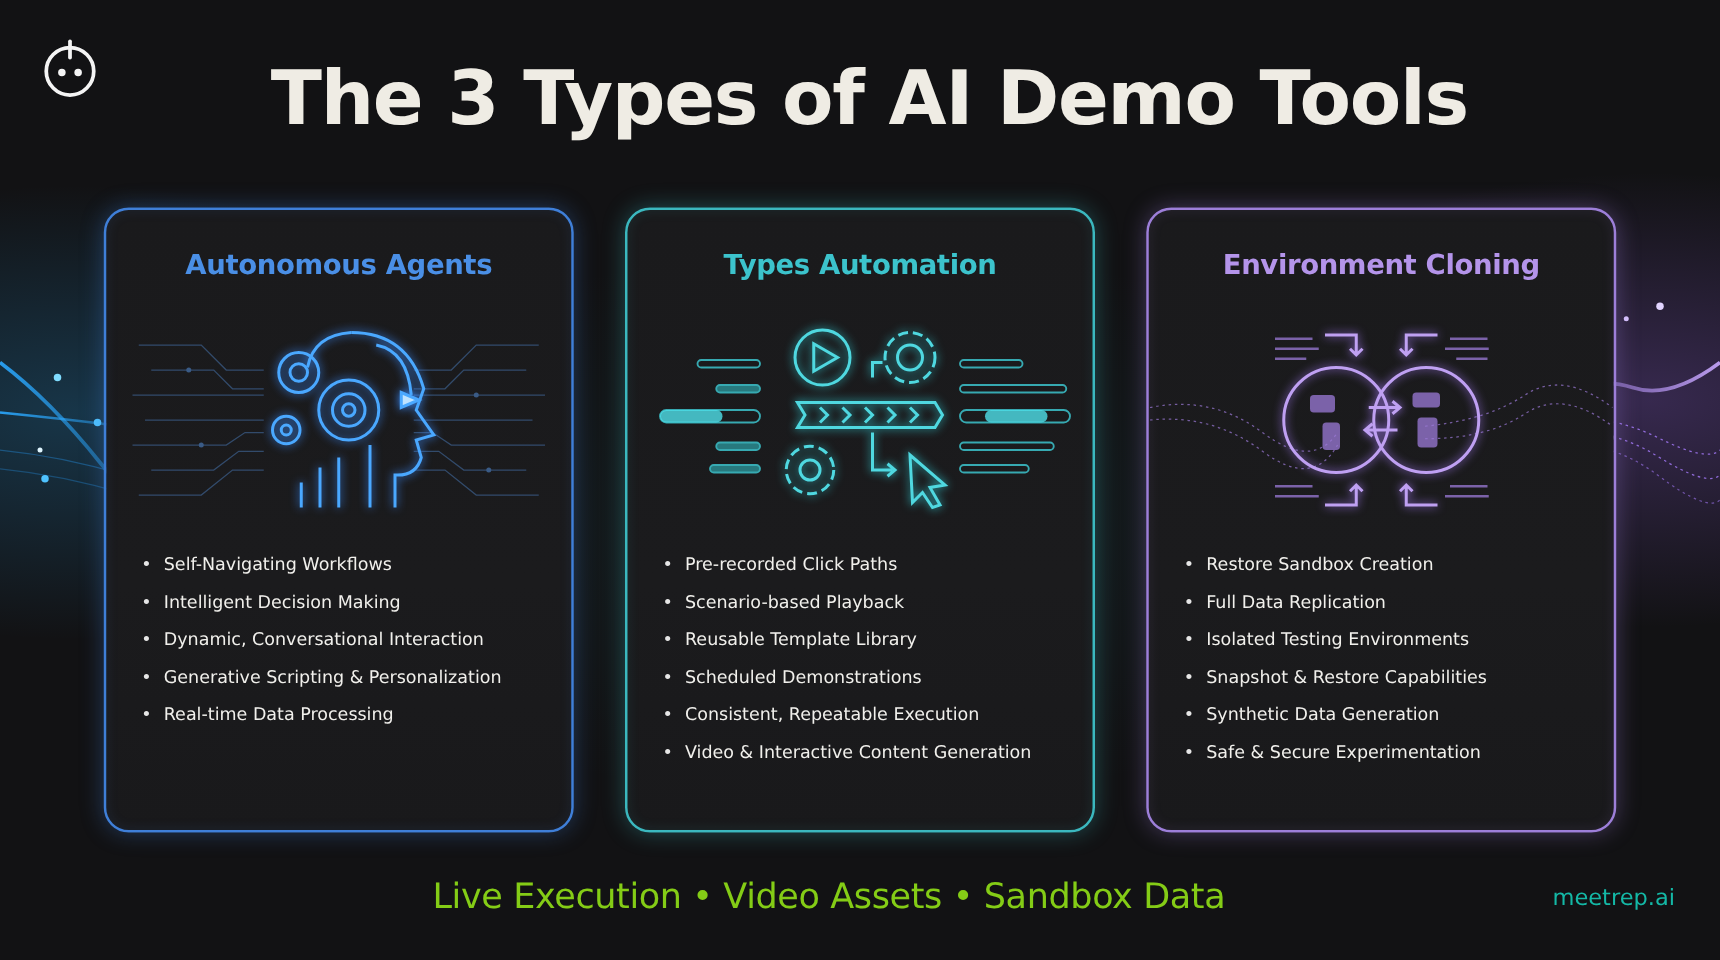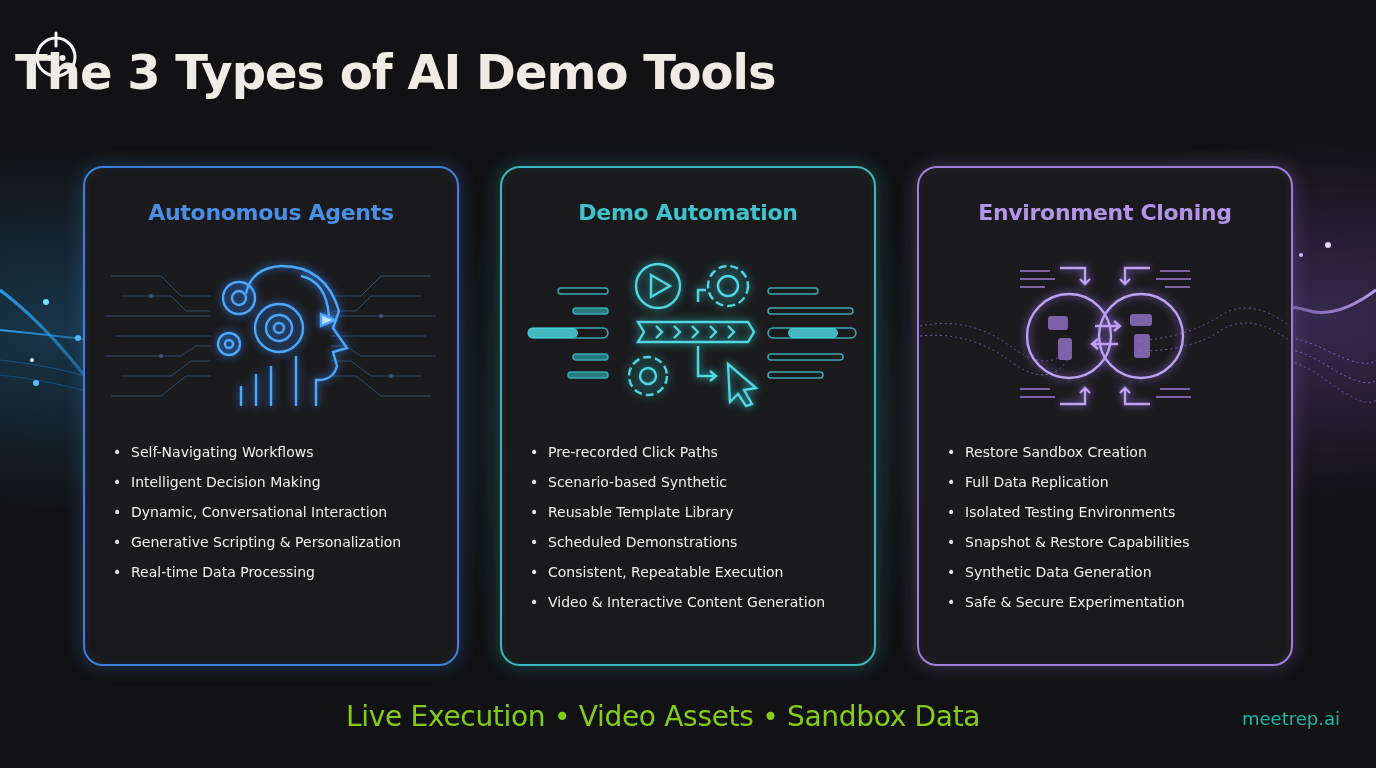--- a/index.html
+++ b/index.html
@@ -20,23 +20,24 @@
     }
     .wave { position: absolute; pointer-events: none; }
     .wave-left { left: 0; top: 250px; width: 140px; height: 180px; }
     .wave-right { right: 0; top: 240px; width: 140px; height: 200px; }
 
     .logo {
       position: absolute; left: 32px; top: 30px; width: 48px; height: 48px;
     }
     .title {
       position: absolute; left: 0; right: 0; top: 44px;
+      text-align: center;
       font-family: "DejaVu Sans", sans-serif;
       font-weight: bold;
-      font-size: 48px;
+      font-size: 60px;
       letter-spacing: -1px;
       color: #efece4;
       padding-left: 15px;
     }
     .card {
       position: absolute; top: 166px; width: 376px; height: 500px;
       border-radius: 20px;
       background: linear-gradient(180deg, #1a1a1c 0%, #1b1b1d 60%, #19191b 100%);
     }
     .card-1 { left: 83px; border: 2px solid #3f7fd8; box-shadow: 0 0 18px rgba(63,127,216,0.35), inset 0 0 10px rgba(63,127,216,0.12); }
@@ -184,21 +185,21 @@
   <ul class="bullets">
     <li>Self-Navigating Workflows</li>
     <li>Intelligent Decision Making</li>
     <li>Dynamic, Conversational Interaction</li>
     <li>Generative Scripting &amp; Personalization</li>
     <li>Real-time Data Processing</li>
   </ul>
 </section>
 
 <section class="card card-2">
-  <h2 class="card-title">Demo Automation</h2>
+  <h2 class="card-title">Types Automation</h2>
   <div class="card-icon">
     <svg width="340" height="160" viewBox="0 0 340 160">
       <g stroke="#3cc3cc" fill="none" stroke-width="1.5" opacity="0.85">
         <rect x="40" y="32" width="50" height="6" rx="3"></rect>
           <rect x="55" y="52" width="35" height="6" rx="3" fill="#2a8a90"></rect>
         <rect x="10" y="72" width="80" height="10" rx="5"></rect>
           <rect x="55" y="98" width="35" height="6" rx="3" fill="#2a8a90"></rect>
         <rect x="50" y="116" width="40" height="6" rx="3" fill="#2a8a90"></rect>
         <rect x="250" y="32" width="50" height="6" rx="3"></rect>
           <rect x="250" y="52" width="85" height="6" rx="3"></rect>
@@ -218,21 +219,21 @@
         <path d="M180 46 V34 L188 34"></path>
         <path d="M120 66 H230 L236 76 L230 86 H120 L126 76 Z"></path>
         <path d="M138 70 l6 6 -6 6 M156 70 l6 6 -6 6 M174 70 l6 6 -6 6 M192 70 l6 6 -6 6 M210 70 l6 6 -6 6"></path>
         <path d="M180 90 V120 H196 M192 115 L198 120 L192 125"></path>
         <path d="M210 108 L238 132 L226 134 L234 148 L228 150 L220 138 L212 146 Z"></path>
       </g>
     </svg>
   </div>
   <ul class="bullets">
     <li>Pre-recorded Click Paths</li>
-    <li>Scenario-based Synthetic</li>
+    <li>Scenario-based Playback</li>
     <li>Reusable Template Library</li>
     <li>Scheduled Demonstrations</li>
     <li>Consistent, Repeatable Execution</li>
     <li>Video &amp; Interactive Content Generation</li>
   </ul>
 </section>
 
 <section class="card card-3">
   <h2 class="card-title">Environment Cloning</h2>
   <div class="card-icon">

